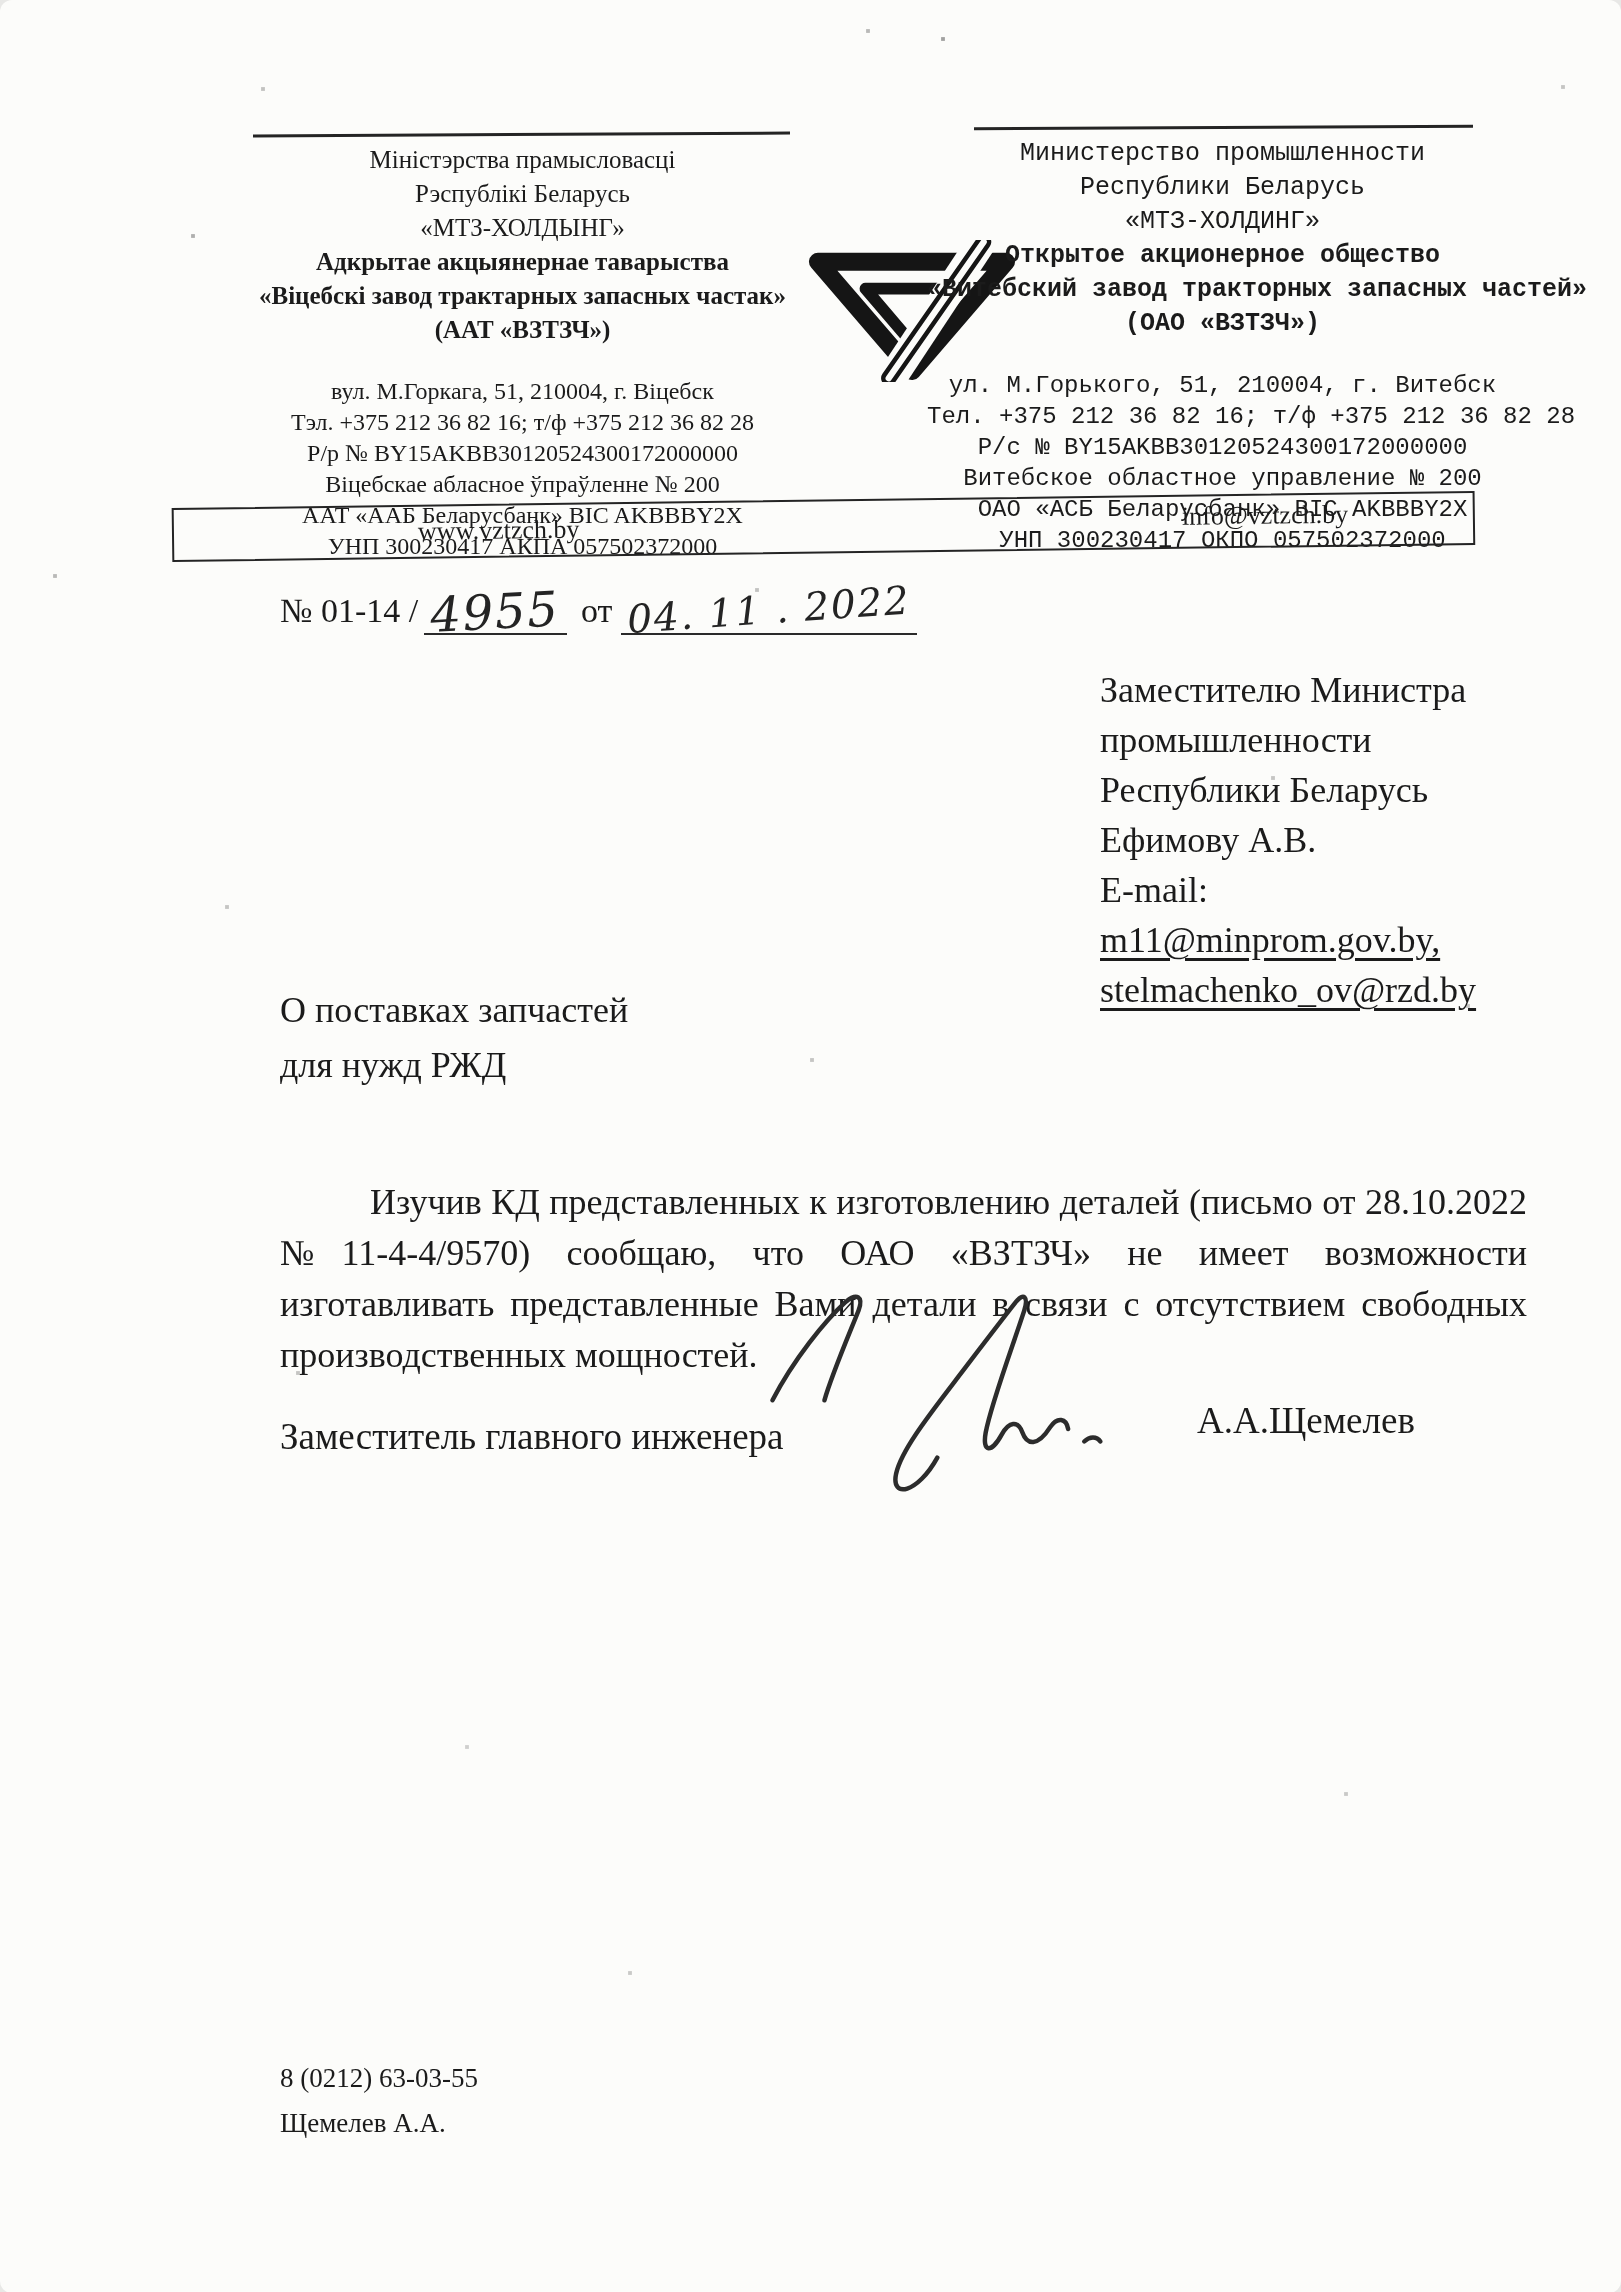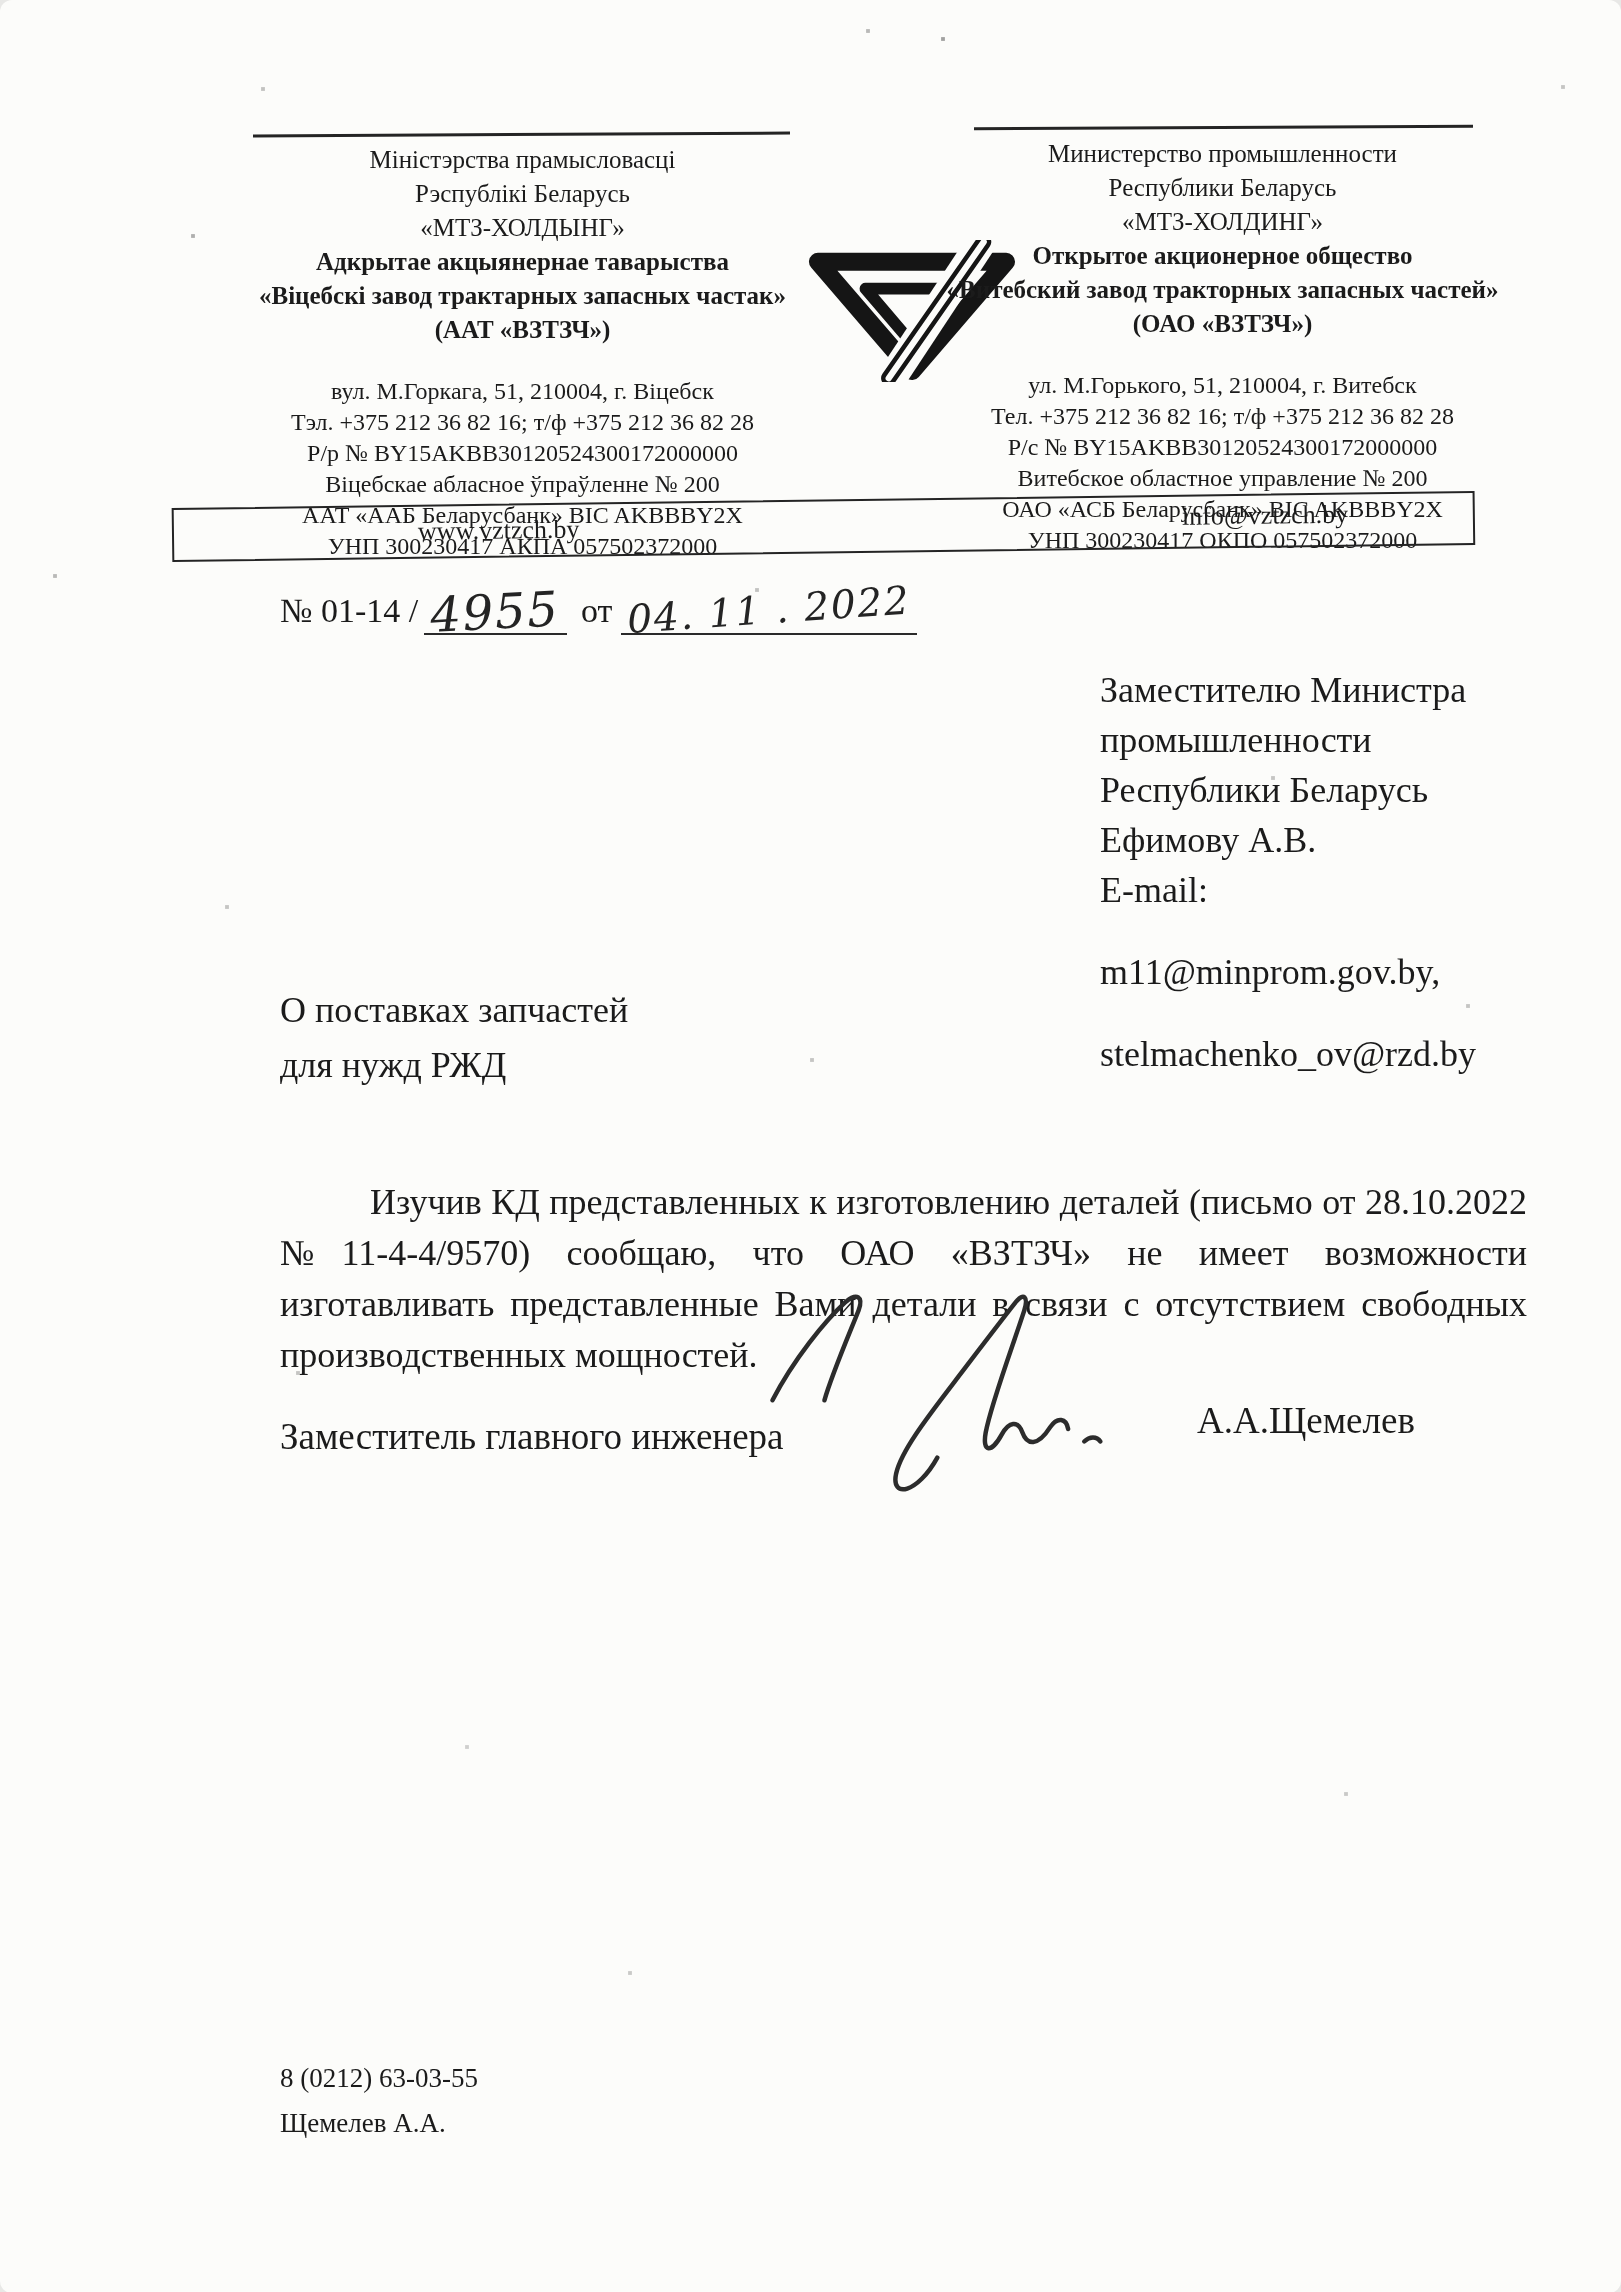--- a/index.html
+++ b/index.html
@@ -29,21 +29,21 @@
                629px 1972px 0 0.9px rgba(70,70,70,.28),
                297px 1372px 0 0.9px rgba(70,70,70,.3),
                1272px 777px 0 0.9px rgba(70,70,70,.3),
                466px 1746px 0 0.9px rgba(70,70,70,.25);}
   .rule{position:absolute;height:2.7px;background:#242424;transform:rotate(-0.3deg);}
   .rule-left{left:253px;top:133px;width:537px;}
   .rule-right{left:974px;top:126px;width:499px;}
 
   .col{position:absolute;text-align:center;}
   .col-left{left:209px;top:143px;width:627px;}
-  .col-right{left:927px;top:137px;width:591px;}
+  .col-right{left:927px;top:137px;width:591px;font-family:Liberation Mono, monospace;}
   .ministry-line{font-size:25px;line-height:34px;white-space:nowrap;}
   .org-line{font-size:25px;line-height:34px;font-weight:bold;white-space:nowrap;}
   .addr-block{margin-top:29px;}
   .addr-line{font-size:24px;line-height:31px;white-space:nowrap;}
 
   .logo{position:absolute;left:800px;top:240px;width:224px;height:142px;}
 
   .contact-bar{
     position:absolute;left:172px;top:508px;width:1299px;height:50px;
     border:2.7px solid #242424;transform:rotate(-0.75deg);transform-origin:left center;
@@ -57,21 +57,21 @@
   .hw-slot{border-bottom:2.7px solid #2a2a2a;text-align:center;}
   .hw-slot.num{width:143px;margin-left:5.4px;}
   .hw-slot.date{width:296px;margin-left:9px;}
   .ref-ot{white-space:nowrap;margin-left:14.3px;padding-bottom:5.4px;}
   .hw{font-family:"DejaVu Serif","Liberation Serif",serif;font-style:italic;color:#242424;
       display:inline-block;line-height:1;letter-spacing:1.8px;}
   .hw-num{font-size:48px;transform:rotate(-3deg) translateY(3.6px);}
   .hw-date{font-size:39px;transform:rotate(-4deg) translateY(-1.8px);white-space:nowrap;}
 
   .addressee{position:absolute;left:1100px;top:665px;font-size:36px;line-height:50px;}
-  .addressee .email-line{text-underline-offset:6.3px;white-space:nowrap;margin-top:32px;}
+  .addressee .email-line{text-decoration:underline;text-underline-offset:6.3px;white-space:nowrap;}
 
   .subject{position:absolute;left:280px;top:983px;font-size:36px;line-height:55px;}
 
   .body-par{position:absolute;left:280px;top:1134px;width:1247px;
     font-size:36px;line-height:51px;text-align:justify;text-indent:90px;margin-top:43px;}
 
   .sig-position{position:absolute;left:280px;top:1415px;font-size:37px;white-space:nowrap;}
   .sig-name{position:absolute;left:1197px;top:1399px;font-size:37px;white-space:nowrap;}
   .sig-svg{position:absolute;left:742px;top:1282px;width:439px;height:224px;}
 

